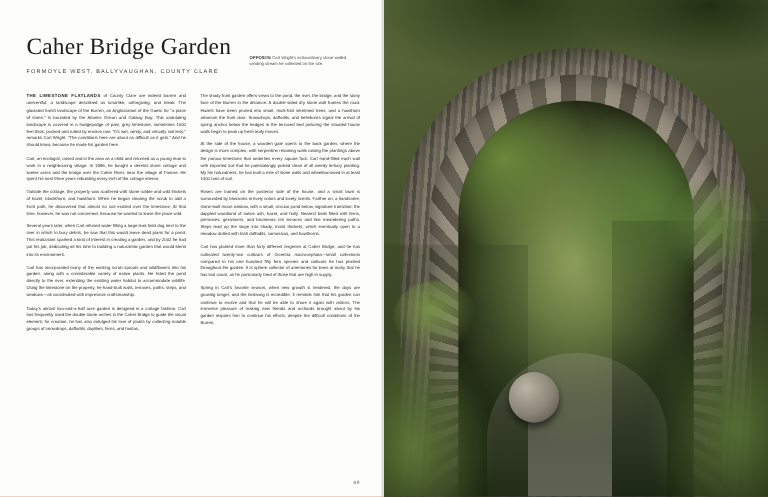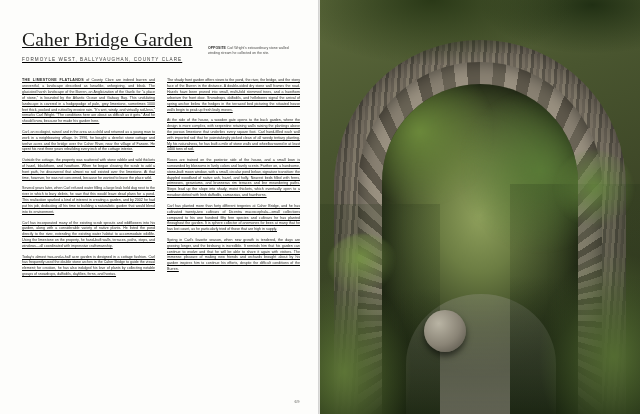--- a/index.html
+++ b/index.html
@@ -12,21 +12,20 @@
     height: 414px;
     overflow: hidden;
     font-family: "Liberation Serif", serif;
   }
   .spread {
     position: relative;
     width: 640px;
     height: 414px;
     display: flex;
     background: #c2410c;
-    text-decoration: underline;
   }
   
   .page-left {
     position: relative;
     width: 320px;
     height: 414px;
     background: #fdfdfb;
     box-sizing: border-box;
     padding: 26px 20px 18px 22px;
   }

